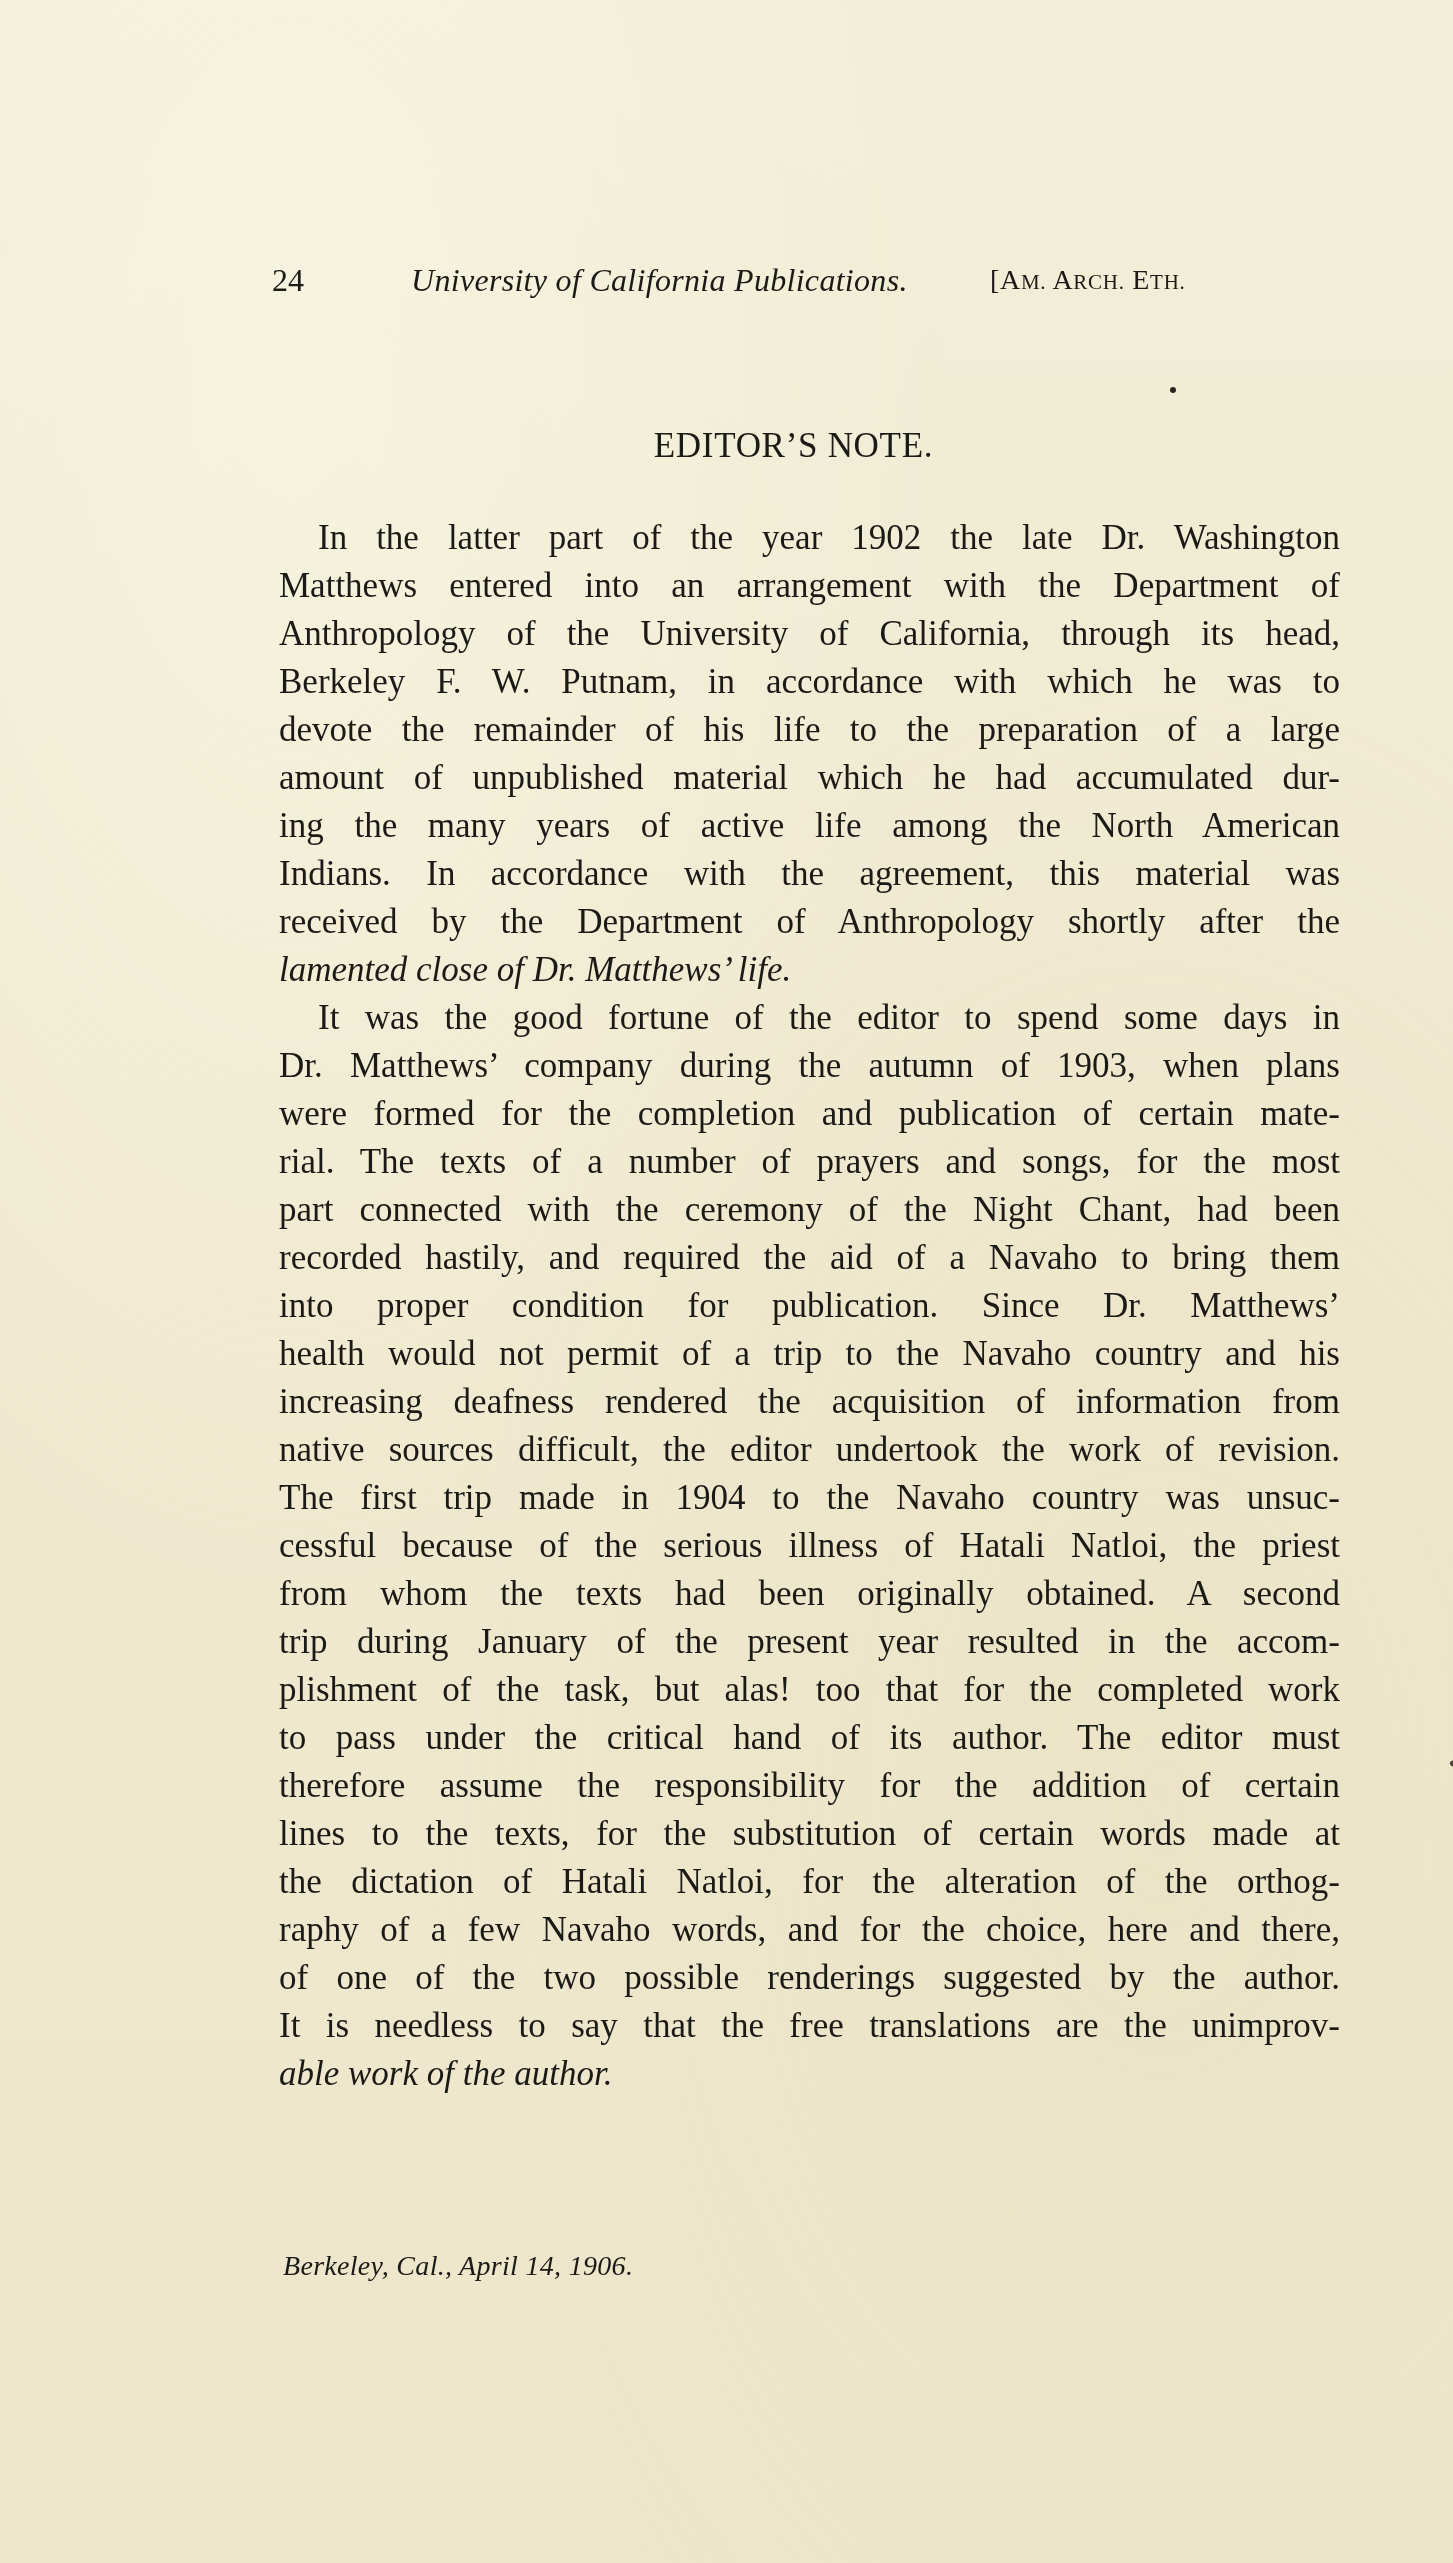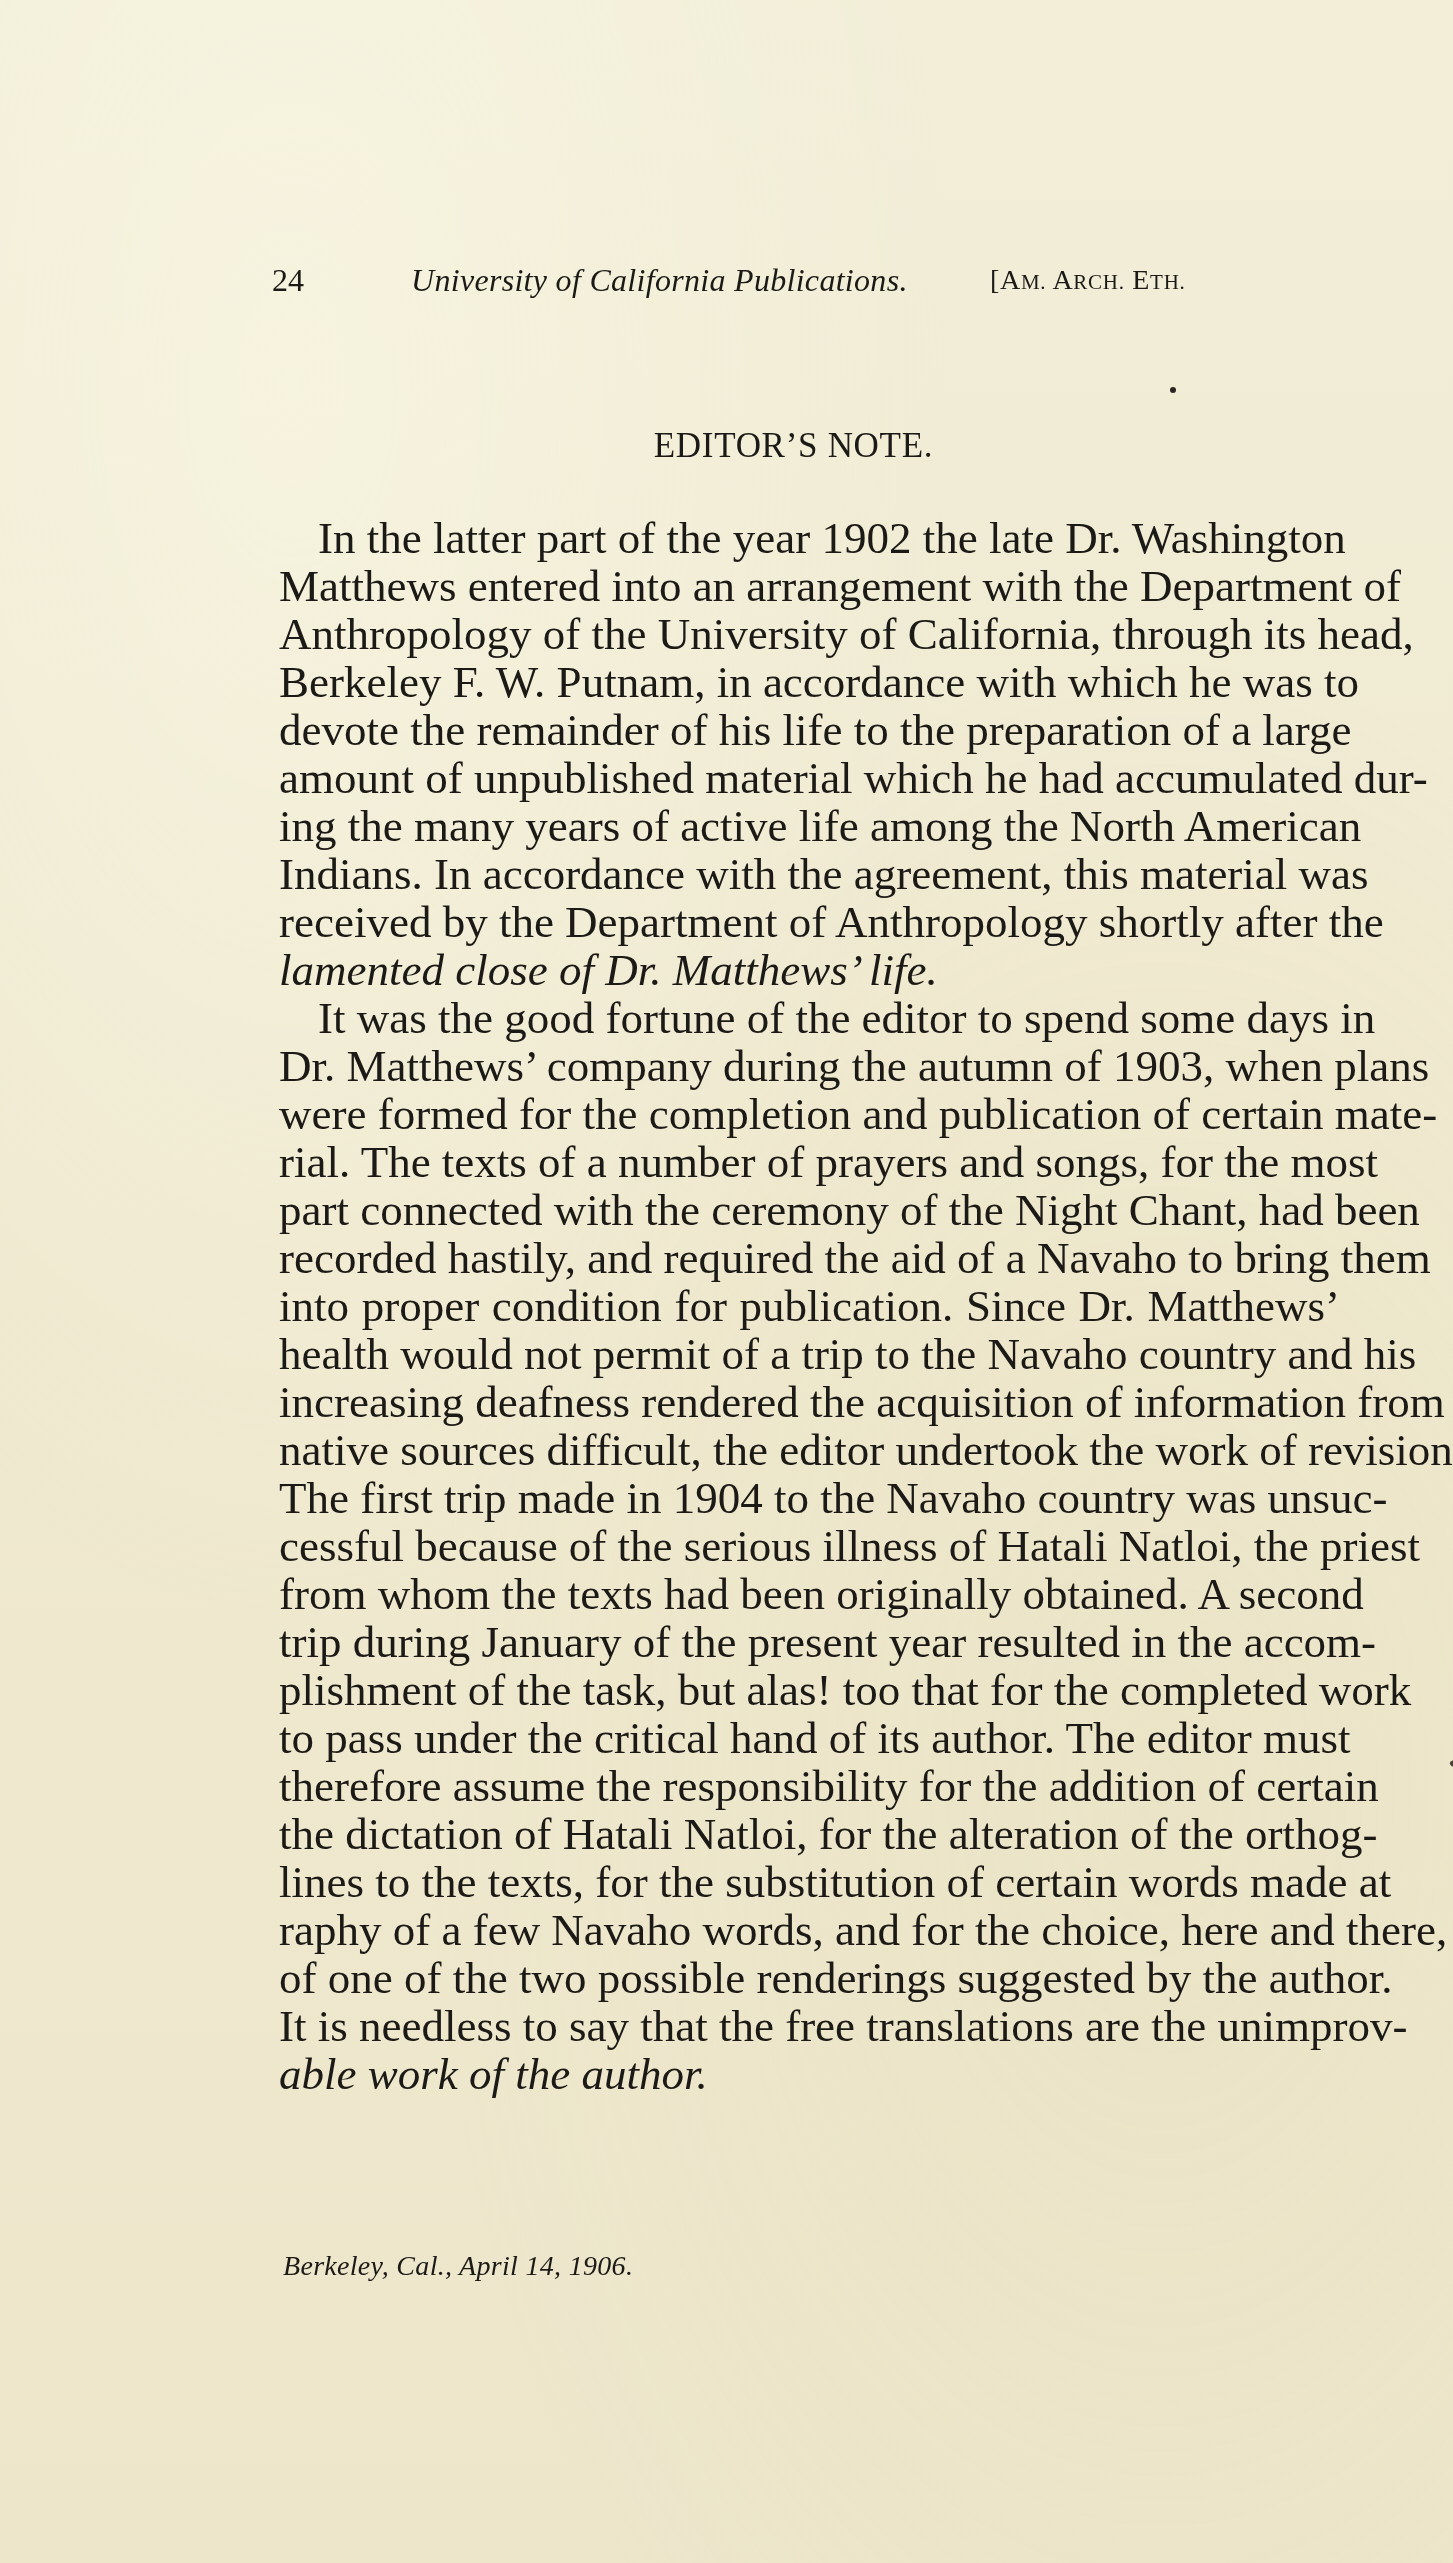--- a/index.html
+++ b/index.html
@@ -80,21 +80,21 @@
       letter-spacing: 0.7px;
       padding-left: 49px;
       box-sizing: border-box;
     }
     .body-text {
       position: absolute;
       top: 514px;
       left: 237px;
       width: 1061px;
       font-family: "Liberation Serif", "DejaVu Serif", serif;
-      font-size: 45px;
+      font-size: 35px;
       line-height: 48px;
     }
     .line {
       display: block;
       text-align: justify;
       text-align-last: justify;
       white-space: nowrap;
       height: 48px;
     }
     .line.last {
@@ -159,22 +159,22 @@
         <span class="line">health would not permit of a trip to the Navaho country and his</span>
         <span class="line">increasing deafness rendered the acquisition of information from</span>
         <span class="line">native sources difficult, the editor undertook the work of revision.</span>
         <span class="line">The first trip made in 1904 to the Navaho country was unsuc-</span>
         <span class="line">cessful because of the serious illness of Hatali Natloi, the priest</span>
         <span class="line">from whom the texts had been originally obtained.  A second</span>
         <span class="line">trip during January of the present year resulted in the accom-</span>
         <span class="line">plishment of the task, but alas! too that for the completed work</span>
         <span class="line">to pass under the critical hand of its author.  The editor must</span>
         <span class="line">therefore assume the responsibility for the addition of certain</span>
+        <span class="line">lines to the texts, for the substitution of certain words made at</span>
         <span class="line">the dictation of Hatali Natloi, for the alteration of the orthog-</span>
-        <span class="line">lines to the texts, for the substitution of certain words made at</span>
         <span class="line">raphy of a few Navaho words, and for the choice, here and there,</span>
         <span class="line">of one of the two possible renderings suggested by the author.</span>
         <span class="line">It is needless to say that the free translations are the unimprov-</span>
         <span class="line last">able work of the author.</span>
       </div>
   </div>
 
   <div class="signoff">Berkeley, Cal., April 14, 1906.</div>
 
 </div>

